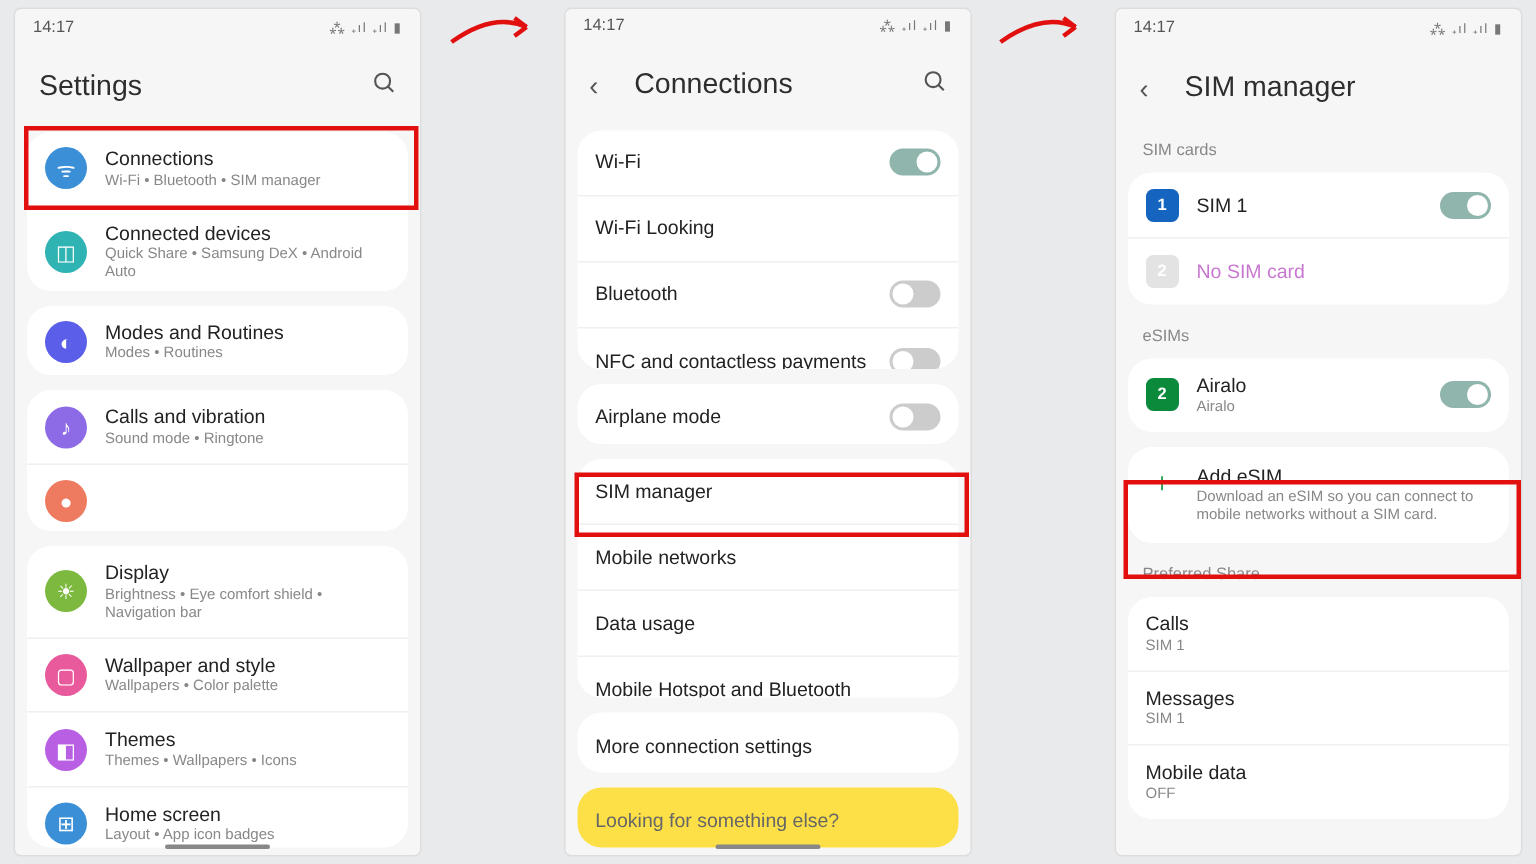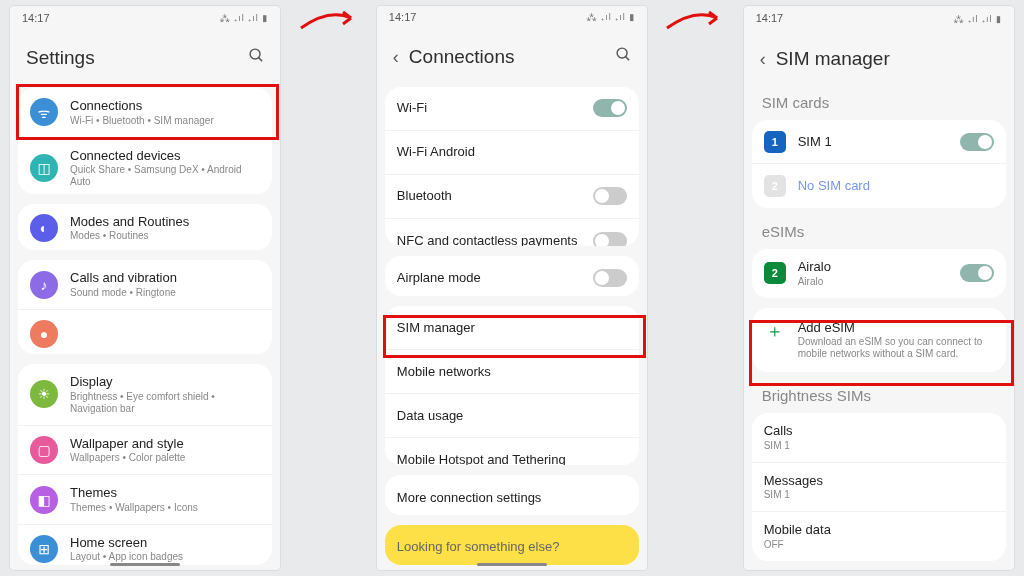--- a/index.html
+++ b/index.html
@@ -34,20 +34,21 @@
     padding: 0 12px;
     font-size: 11px;
     color: #555;
     font-weight: 500;
   }
   .status-icons { font-size: 9px; color:#777; letter-spacing:1px;}
   .header {
     padding: 18px 16px 14px 16px;
     display: flex;
     align-items: flex-end;
+    gap: 14px;
   }
   .header .title {
     font-size: 19px;
     font-weight: 500;
     color: #2e2e2e;
     flex: 1;
   }
   .header .back { width:16px; color:#555; font-size:18px; }
   .header .search { width:16px; color:#555; font-size:17px; }
   .card {
@@ -81,21 +82,21 @@
   }
   .toggle::after {
     content:''; position:absolute; width:14px; height:14px;
     border-radius:50%; background:#fff; top:2px; right:2px;
   }
   .toggle.off::after { left:2px; right:auto; background:#fff;}
   .toggle.off { background:#ccc; }
   .toggle.on { background:#8fb5ac; }
   .toggle.on::after { right:2px; background:#fff;}
   .section-label {
-    font-size: 15px; color:#888; padding: 10px 18px 4px 18px;
+    font-size: 11px; color:#888; padding: 10px 18px 4px 18px;
   }
   .sim-badge {
     width:22px; height:22px; border-radius:5px;
     display:flex;align-items:center;justify-content:center;
     font-size:11px; color:#fff; font-weight:600; margin-right:12px;
     flex-shrink:0;
   }
   .highlight-box {
     position:absolute; border:3px solid #e20f0f; pointer-events:none;
   }
@@ -227,21 +228,21 @@
 
   <div class="card">
     <div class="row">
         <div class="txt">
           <div class="lbl">Wi-Fi</div>
         </div>
         <div class="toggle on"></div>
       </div>
     <div class="row">
         <div class="txt">
-          <div class="lbl">Wi-Fi Android</div>
+          <div class="lbl">Wi-Fi Looking</div>
         </div>
       </div>
     <div class="row">
         <div class="txt">
           <div class="lbl">Bluetooth</div>
         </div>
         <div class="toggle off"></div>
       </div>
     <div class="row">
         <div class="txt">
@@ -271,21 +272,21 @@
           <div class="lbl">Mobile networks</div>
         </div>
       </div>
     <div class="row">
         <div class="txt">
           <div class="lbl">Data usage</div>
         </div>
       </div>
     <div class="row">
         <div class="txt">
-          <div class="lbl">Mobile Hotspot and Tethering</div>
+          <div class="lbl">Mobile Hotspot and Bluetooth</div>
         </div>
       </div>
   </div>
 
   <div class="card">
     <div class="row">
         <div class="txt">
           <div class="lbl">More connection settings</div>
         </div>
       </div>
@@ -325,21 +326,21 @@
     <div class="row">
       <div class="sim-badge" style="background:#1565c0">1</div>
       <div class="txt">
           <div class="lbl">SIM 1</div>
         </div>
       <div class="toggle on"></div>
     </div>
     <div class="row" style="opacity:.6">
       <div class="sim-badge" style="background:#d0d0d0;color:#fff">2</div>
       <div class="txt">
-          <div class="lbl" style="color:#1d4ed8">No SIM card</div>
+          <div class="lbl" style="color:#a21caf">No SIM card</div>
         </div>
     </div>
   </div>
 
   <div class="section-label">eSIMs</div>
   <div class="card">
     <div class="row">
       <div class="sim-badge" style="background:#0a8a3a">2</div>
       <div class="txt">
           <div class="lbl">Airalo</div>
@@ -352,21 +353,21 @@
   <div class="card">
     <div class="row" style="align-items:flex-start;padding-top:12px;padding-bottom:12px;">
       <div class="plus-icon">＋</div>
       <div class="txt">
           <div class="lbl">Add eSIM</div>
           <div class="sub">Download an eSIM so you can connect to mobile networks without a SIM card.</div>
         </div>
     </div>
   </div>
 
-  <div class="section-label">Brightness SIMs</div>
+  <div class="section-label">Preferred Share</div>
   <div class="card">
     <div class="row">
         <div class="txt">
           <div class="lbl">Calls</div>
           <div class="sub">SIM 1</div>
         </div>
       </div>
     <div class="row">
         <div class="txt">
           <div class="lbl">Messages</div>

